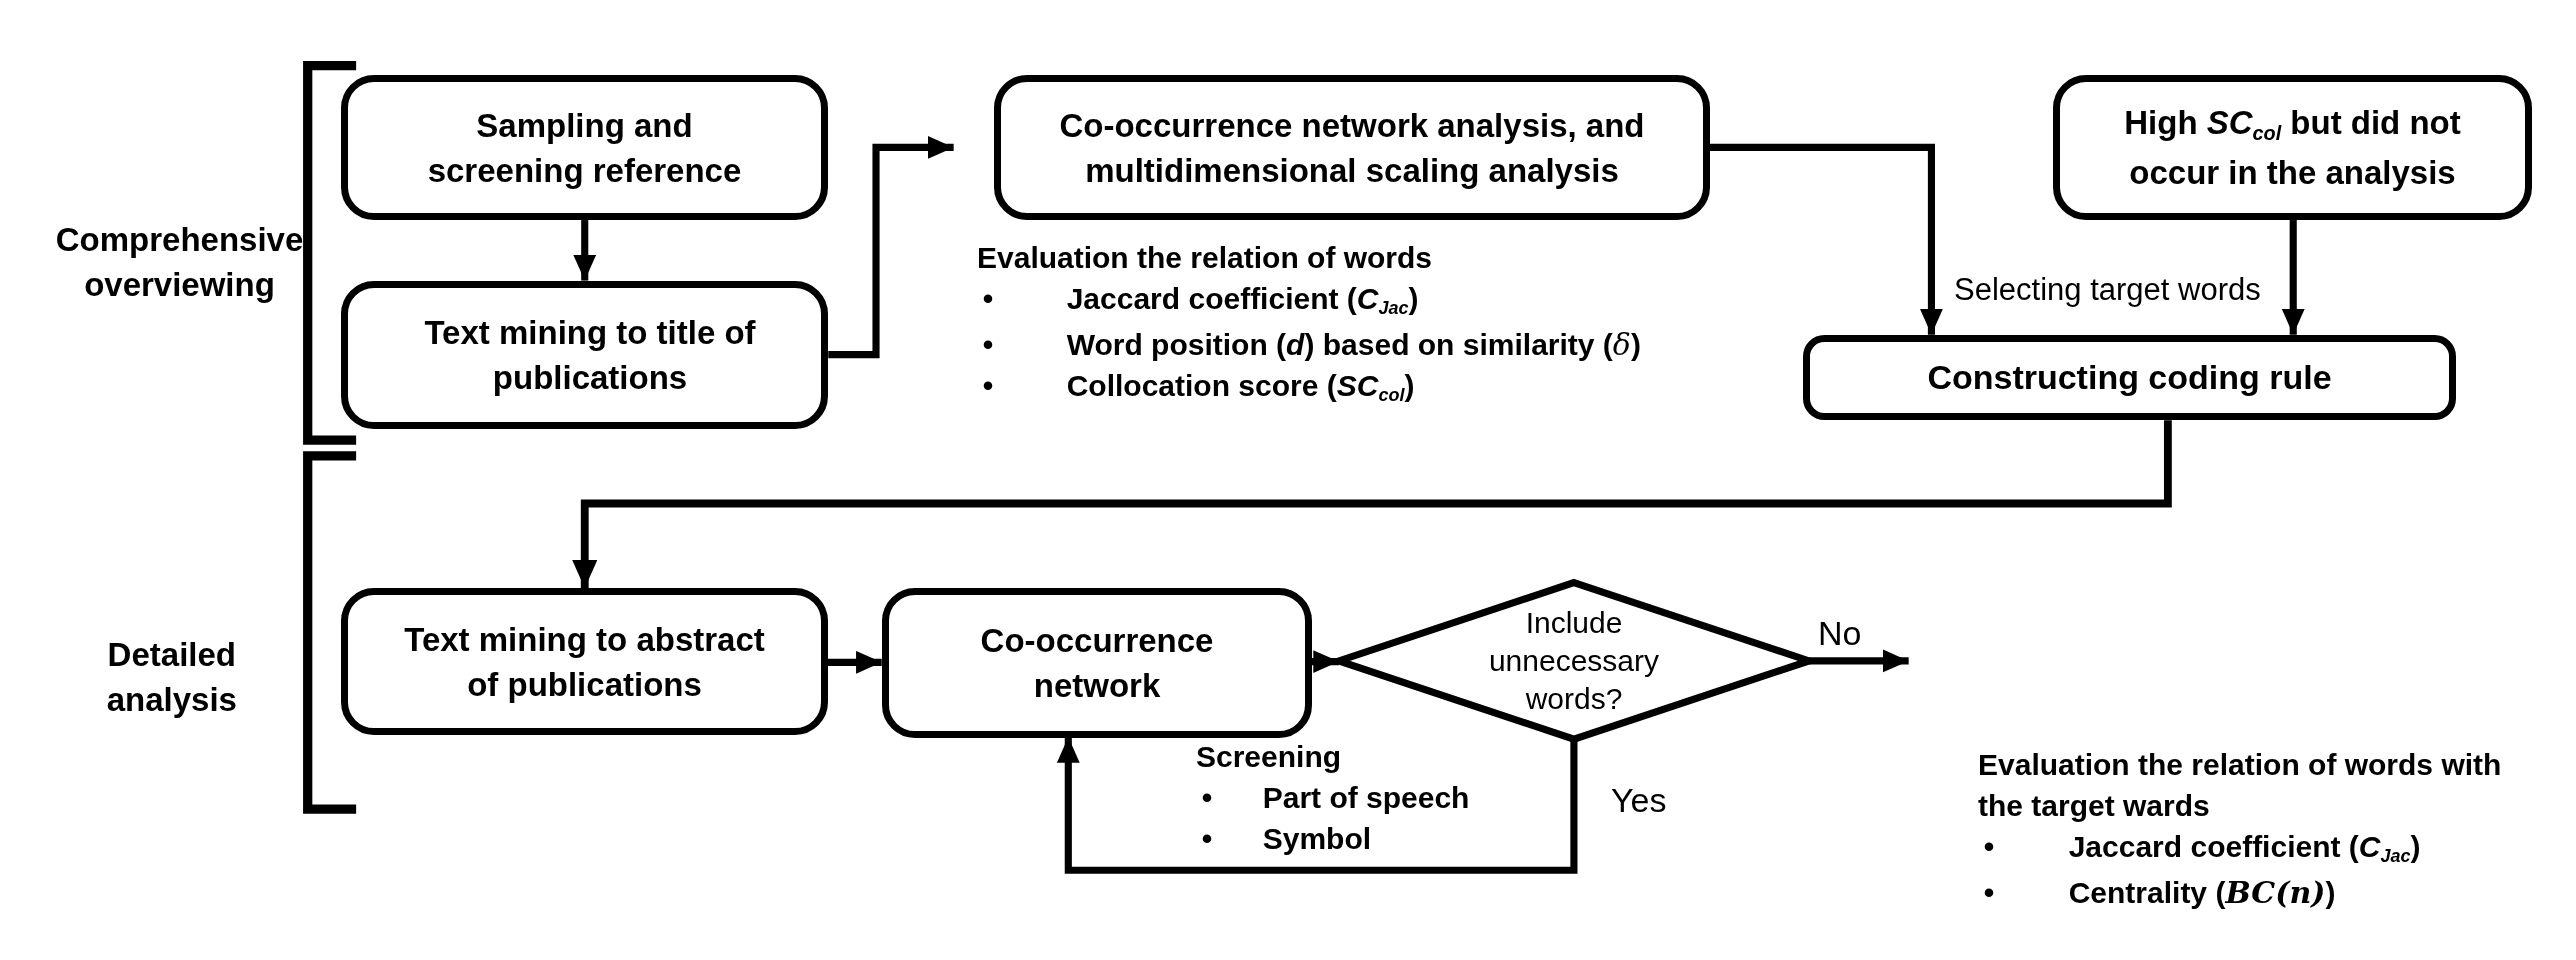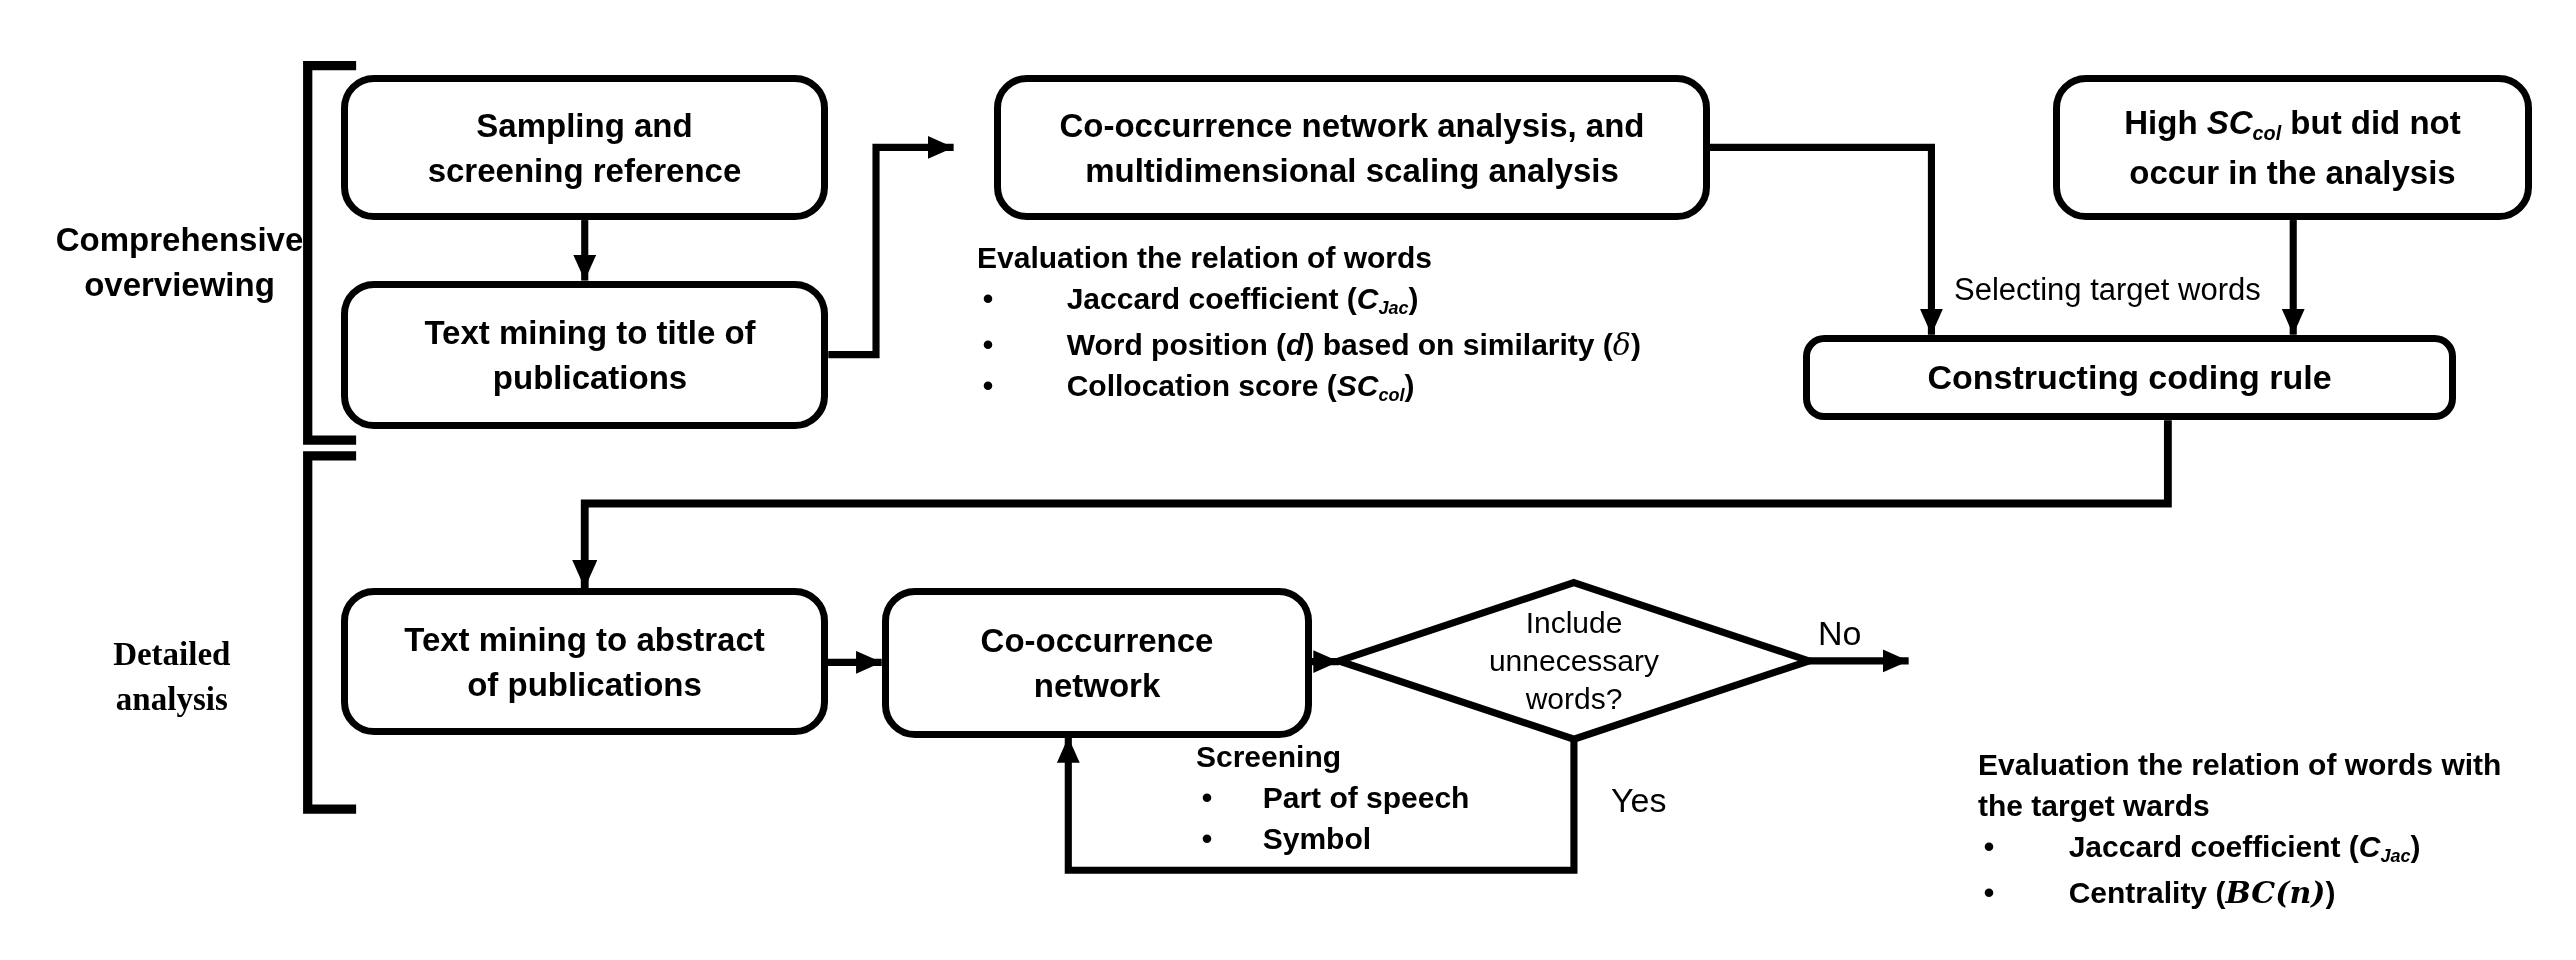--- a/index.html
+++ b/index.html
@@ -97,21 +97,21 @@
       <path d="M2210 1038 V1222 H1500 V1035" stroke-width="10" marker-end="url(#arr)"></path>
 
       <polygon points="2210,818 2540,928 2210,1038 1880,928" fill="#ffffff" stroke-width="10"></polygon>
     </g>
   </svg>
 
   <div class="phase-label" style="left:12px;top:195px;width:335px;margin-top:22px;">
     <span>Comprehensive</span>
     <span>overviewing</span>
   </div>
-  <div class="phase-label" style="left:4.3px;top:632px;width:335px;font-family:Liberation Serif, serif;">
+  <div class="phase-label" style="left:4.3px;top:632px;width:335px;">
     <span>Detailed</span>
     <span>analysis</span>
   </div>
 
   <div class="node" style="left:341px;top:75px;width:487px;height:145px;">
     <span class="ln">Sampling and</span>
     <span class="ln">screening reference</span>
   </div>
 
   <div class="node" style="left:341px;top:281px;width:487px;height:148px;padding-left:11px;">

